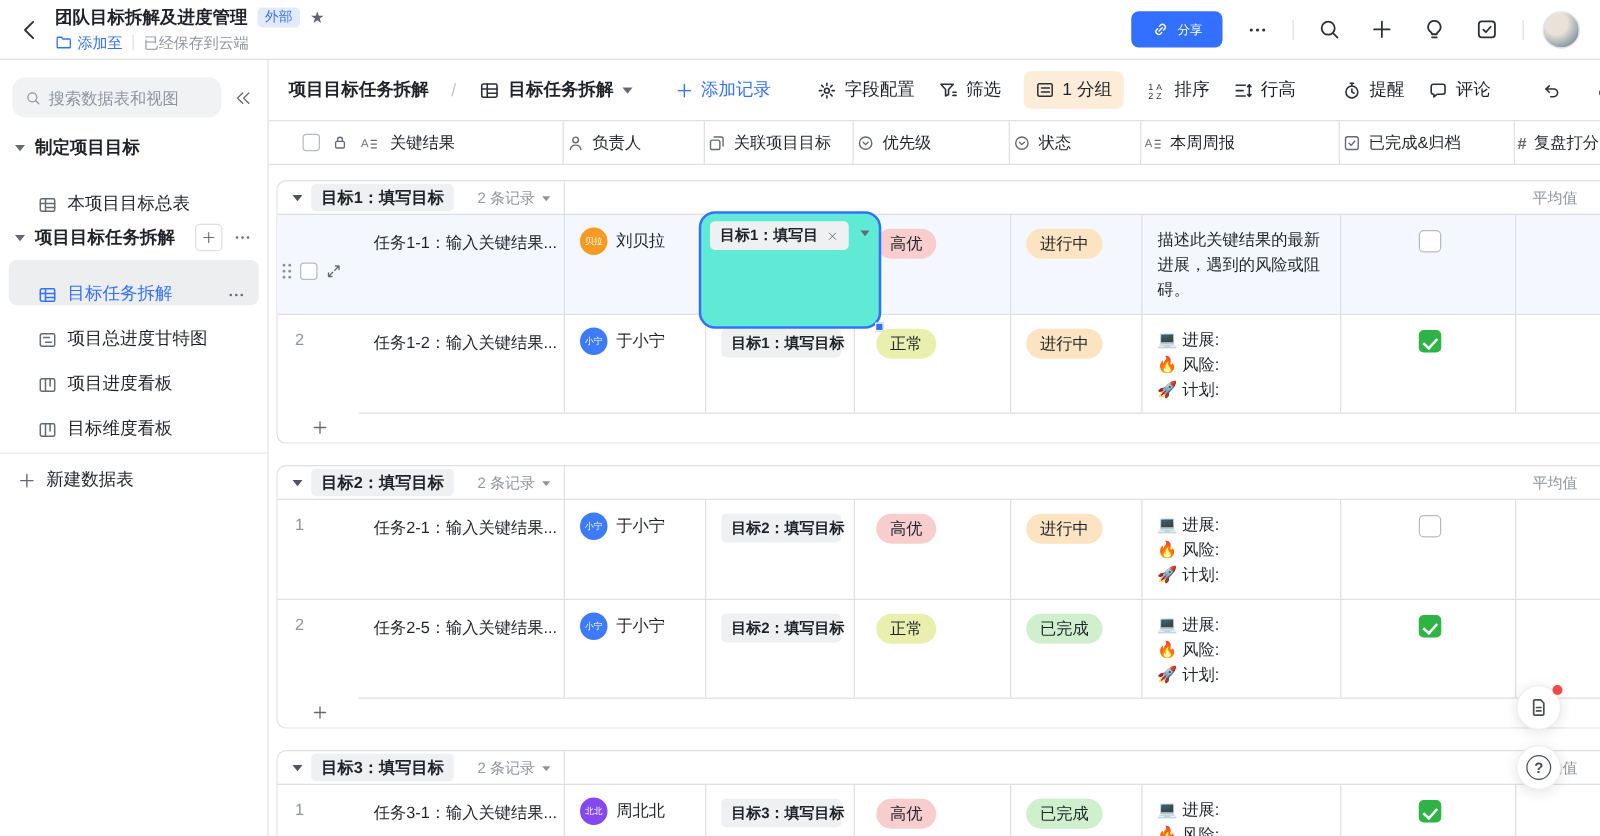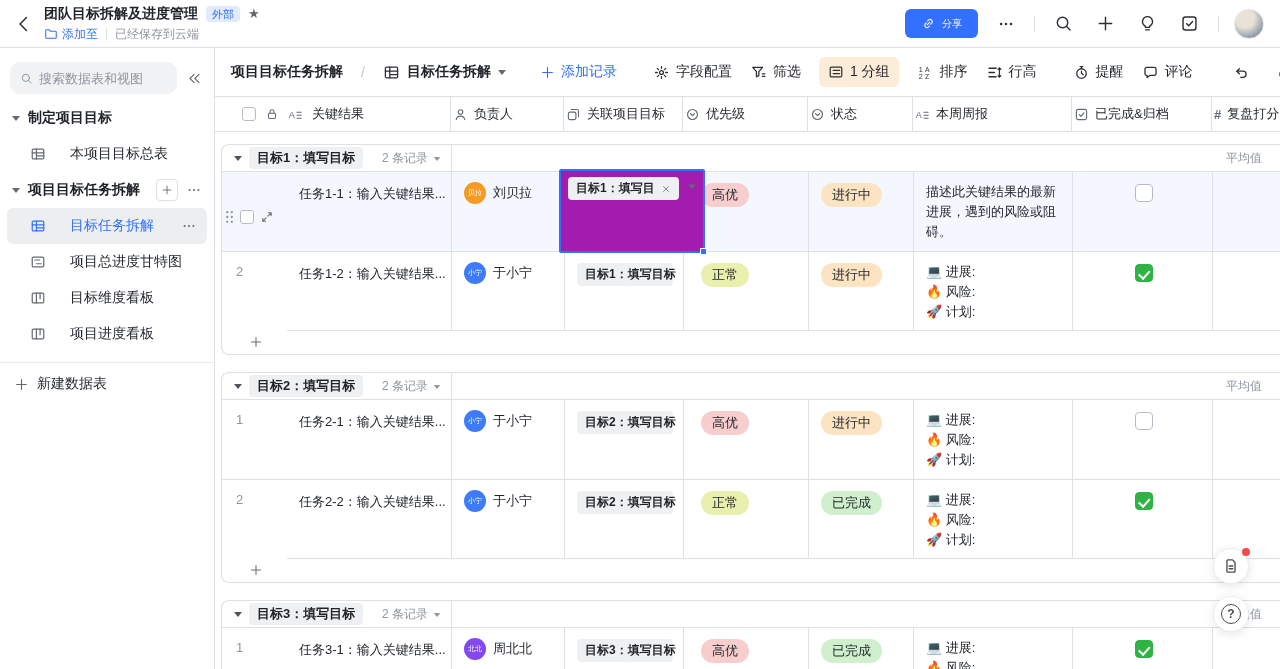--- a/index.html
+++ b/index.html
@@ -36,21 +36,21 @@
   .sidebar { width:215px; flex:none; border-right:1px solid var(--border,#dee0e3); padding-top:14px; display:flex; flex-direction:column; background:#fff; }
   .search-row { display:flex; align-items:center; gap:6px; padding:0 8px 0 10px; }
   .search-pill { flex:1; height:32px; background:#f1f2f4; border-radius:10px; display:flex; align-items:center; gap:6px; padding:0 10px; color:#8f959e; }
   .search-pill input { border:none; background:transparent; outline:none; font-size:13px; width:100%; color:var(--text,#1f2329); }
   .search-pill input::placeholder { color:#8f959e; }
   .collapse-btn { background:none; border:none; color:#646a73; cursor:pointer; padding:4px; }
 
   .tree { margin-top:6px; font-size:14px; }
   .tnode, .tleaf { height:36px; display:flex; align-items:center; cursor:pointer; }
   .tnode { padding:0 12px 0 12px; font-weight:700; gap:8px; }
-  .tleaf { padding-left:30px; gap:24px; color:var(--text,#1f2329); }
+  .tleaf { padding-left:30px; gap:8px; color:var(--text,#1f2329);align-items:flex-end; }
   .tleaf .leaf-ic { color:#646a73; }
   .tleaf.selected { margin:0 7px; padding-left:23px; background:#eceef0; border-radius:6px; color:var(--accent,#3370ff); font-weight:400; position:relative; }
   .tleaf.selected .leaf-ic { color:var(--accent,#3370ff); }
   .leaf-more { margin-left:auto; margin-right:10px; color:#646a73; background:none; border:none; cursor:pointer; }
   .node-actions { margin-left:auto; display:flex; align-items:center; gap:8px; }
   .plus-box { width:22px; height:22px; border:1px solid var(--border,#dee0e3); border-radius:4px; display:flex; align-items:center; justify-content:center; color:#646a73; background:#fff; cursor:pointer; }
   .caret-down { width:0; height:0; border:4px solid transparent; border-top:5px solid #646a73; margin-top:4px; flex:none; }
   .sb-divider { height:1px; background:#e8eaed; margin-top:10px; }
   .newtable { height:36px; display:flex; align-items:center; gap:8px; padding-left:14px; font-size:14px; color:var(--text,#1f2329); background:none; border:none; cursor:pointer; margin-top:3px; }
   .newtable .pl { color:#646a73; }
@@ -112,21 +112,21 @@
   .donecell { display:flex; justify-content:center; padding-top:12px; }
   .cbx { width:18px; height:18px; border:1.5px solid #b7bcc4; border-radius:4px; background:#fff; position:relative; cursor:pointer; flex:none; }
   .cbx[data-checked="true"] { background:var(--checked-green,#2fb344); border-color:var(--checked-green,#2fb344); }
   .cbx[data-checked="true"]::after { content:""; position:absolute; left:5.5px; top:2.5px; width:4.5px; height:8.5px; border:solid #fff; border-width:0 2px 2px 0; transform:rotate(42deg); }
 
   .plusrow { height:24px; position:relative; display:flex; align-items:center; }
   .plusrow::before { content:""; position:absolute; top:0; left:65px; right:0; border-top:1px solid var(--border,#dee0e3); }
   .plusrow .pl { margin-left:27px; color:#646a73; }
 
   
-  .editor { position:absolute; z-index:6; left:-6px; top:-3px; width:146px; height:84px; background:#a21caf; border:2px solid var(--accent,#3370ff); border-radius:2px; padding:6px 7px; display:flex; align-items:flex-start; gap:4px; }
+  .editor { position:absolute; z-index:6; left:-6px; top:-3px; width:146px; height:94px; background:#5eead4; border:2px solid var(--accent,#3370ff); border-radius:13px; padding:6px 7px; display:flex; align-items:flex-start; gap:4px; }
   .editor .linktag { cursor:pointer; }
   .editor .xi { color:#646a73; cursor:pointer; }
   .editor .caret-down { margin-left:auto; margin-top:7px; transform:scale(.9); cursor:pointer; }
   .fill-handle { position:absolute; right:-4px; bottom:-4px; width:7px; height:7px; background:var(--accent,#3370ff); border:1px solid #fff; cursor:crosshair; }
 
   
   .float-btn { position:absolute; width:36px; height:36px; border-radius:50%; background:#fff; border:1px solid #eceef0; box-shadow:0 2px 10px rgba(31,35,41,.12); display:flex; align-items:center; justify-content:center; color:#4a4f55; cursor:pointer; z-index:20; }
   .float-doc { left:1213px; top:548px; }
   .float-help { left:1213px; top:596px; font-size:15px; font-weight:700; color:#4a4f55; }
   .red-dot { position:absolute; right:-2px; top:-1px; width:8px; height:8px; border-radius:50%; background:#f54a45; }
@@ -272,28 +272,28 @@
             <rect x="2.8" y="3.8" width="14.4" height="12.4" rx="1.5"></rect>
             <path d="M6 7.5h6M8 12.2h6"></path>
           </svg>
         <span>项目总进度甘特图</span>
       </div>
       <div class="tleaf">
         <svg class="ic leaf-ic" width="16" height="16" viewBox="0 0 20 20" stroke-width="1.5">
             <rect x="2.8" y="3.8" width="14.4" height="12.4" rx="1.5"></rect>
             <path d="M8 3.8v12.4M12.6 3.8V11"></path>
           </svg>
-        <span>目标维度看板</span>
+        <span>项目进度看板</span>
       </div>
       <div class="tleaf">
         <svg class="ic leaf-ic" width="16" height="16" viewBox="0 0 20 20" stroke-width="1.5">
             <rect x="2.8" y="3.8" width="14.4" height="12.4" rx="1.5"></rect>
             <path d="M8 3.8v12.4M12.6 3.8V11"></path>
           </svg>
-        <span>项目进度看板</span>
+        <span>目标维度看板</span>
       </div>
     </nav>
 
     <div class="sb-divider"></div>
     <button class="newtable">
       <svg class="ic pl" width="15" height="15" viewBox="0 0 20 20" stroke-width="1.7">
           <path d="M10 3.5v13M3.5 10h13"></path>
         </svg>
       <span>新建数据表</span>
     </button>
@@ -574,21 +574,21 @@
             <div class="wline">🚀 计划:</div>
           </div>
           <div class="cell vb donecell">
               <span class="cbx" data-checked="false"></span>
             </div>
           <div class="cell vb"></div>
         </div>
 
         <div class="trow">
           <div class="cell rowhead">2</div>
-          <div class="cell taskcell"><span>任务2-2：输入关键结果...</span></div>
+          <div class="cell taskcell"><span>任务2-5：输入关键结果...</span></div>
           <div class="cell vb ownercell">
             <span class="av" style="background: rgb(62, 123, 250);">
                 <span>小宁</span>
               </span>
             <span class="owner-name">于小宁</span>
           </div>
           <div class="cell vb"><span class="linktag">目标2：填写目标</span></div>
           <div class="cell vb pricell"><span class="badge" data-variant="lime">正常</span></div>
           <div class="cell vb"><span class="badge" data-variant="green">已完成</span></div>
           <div class="cell vb weekly">

